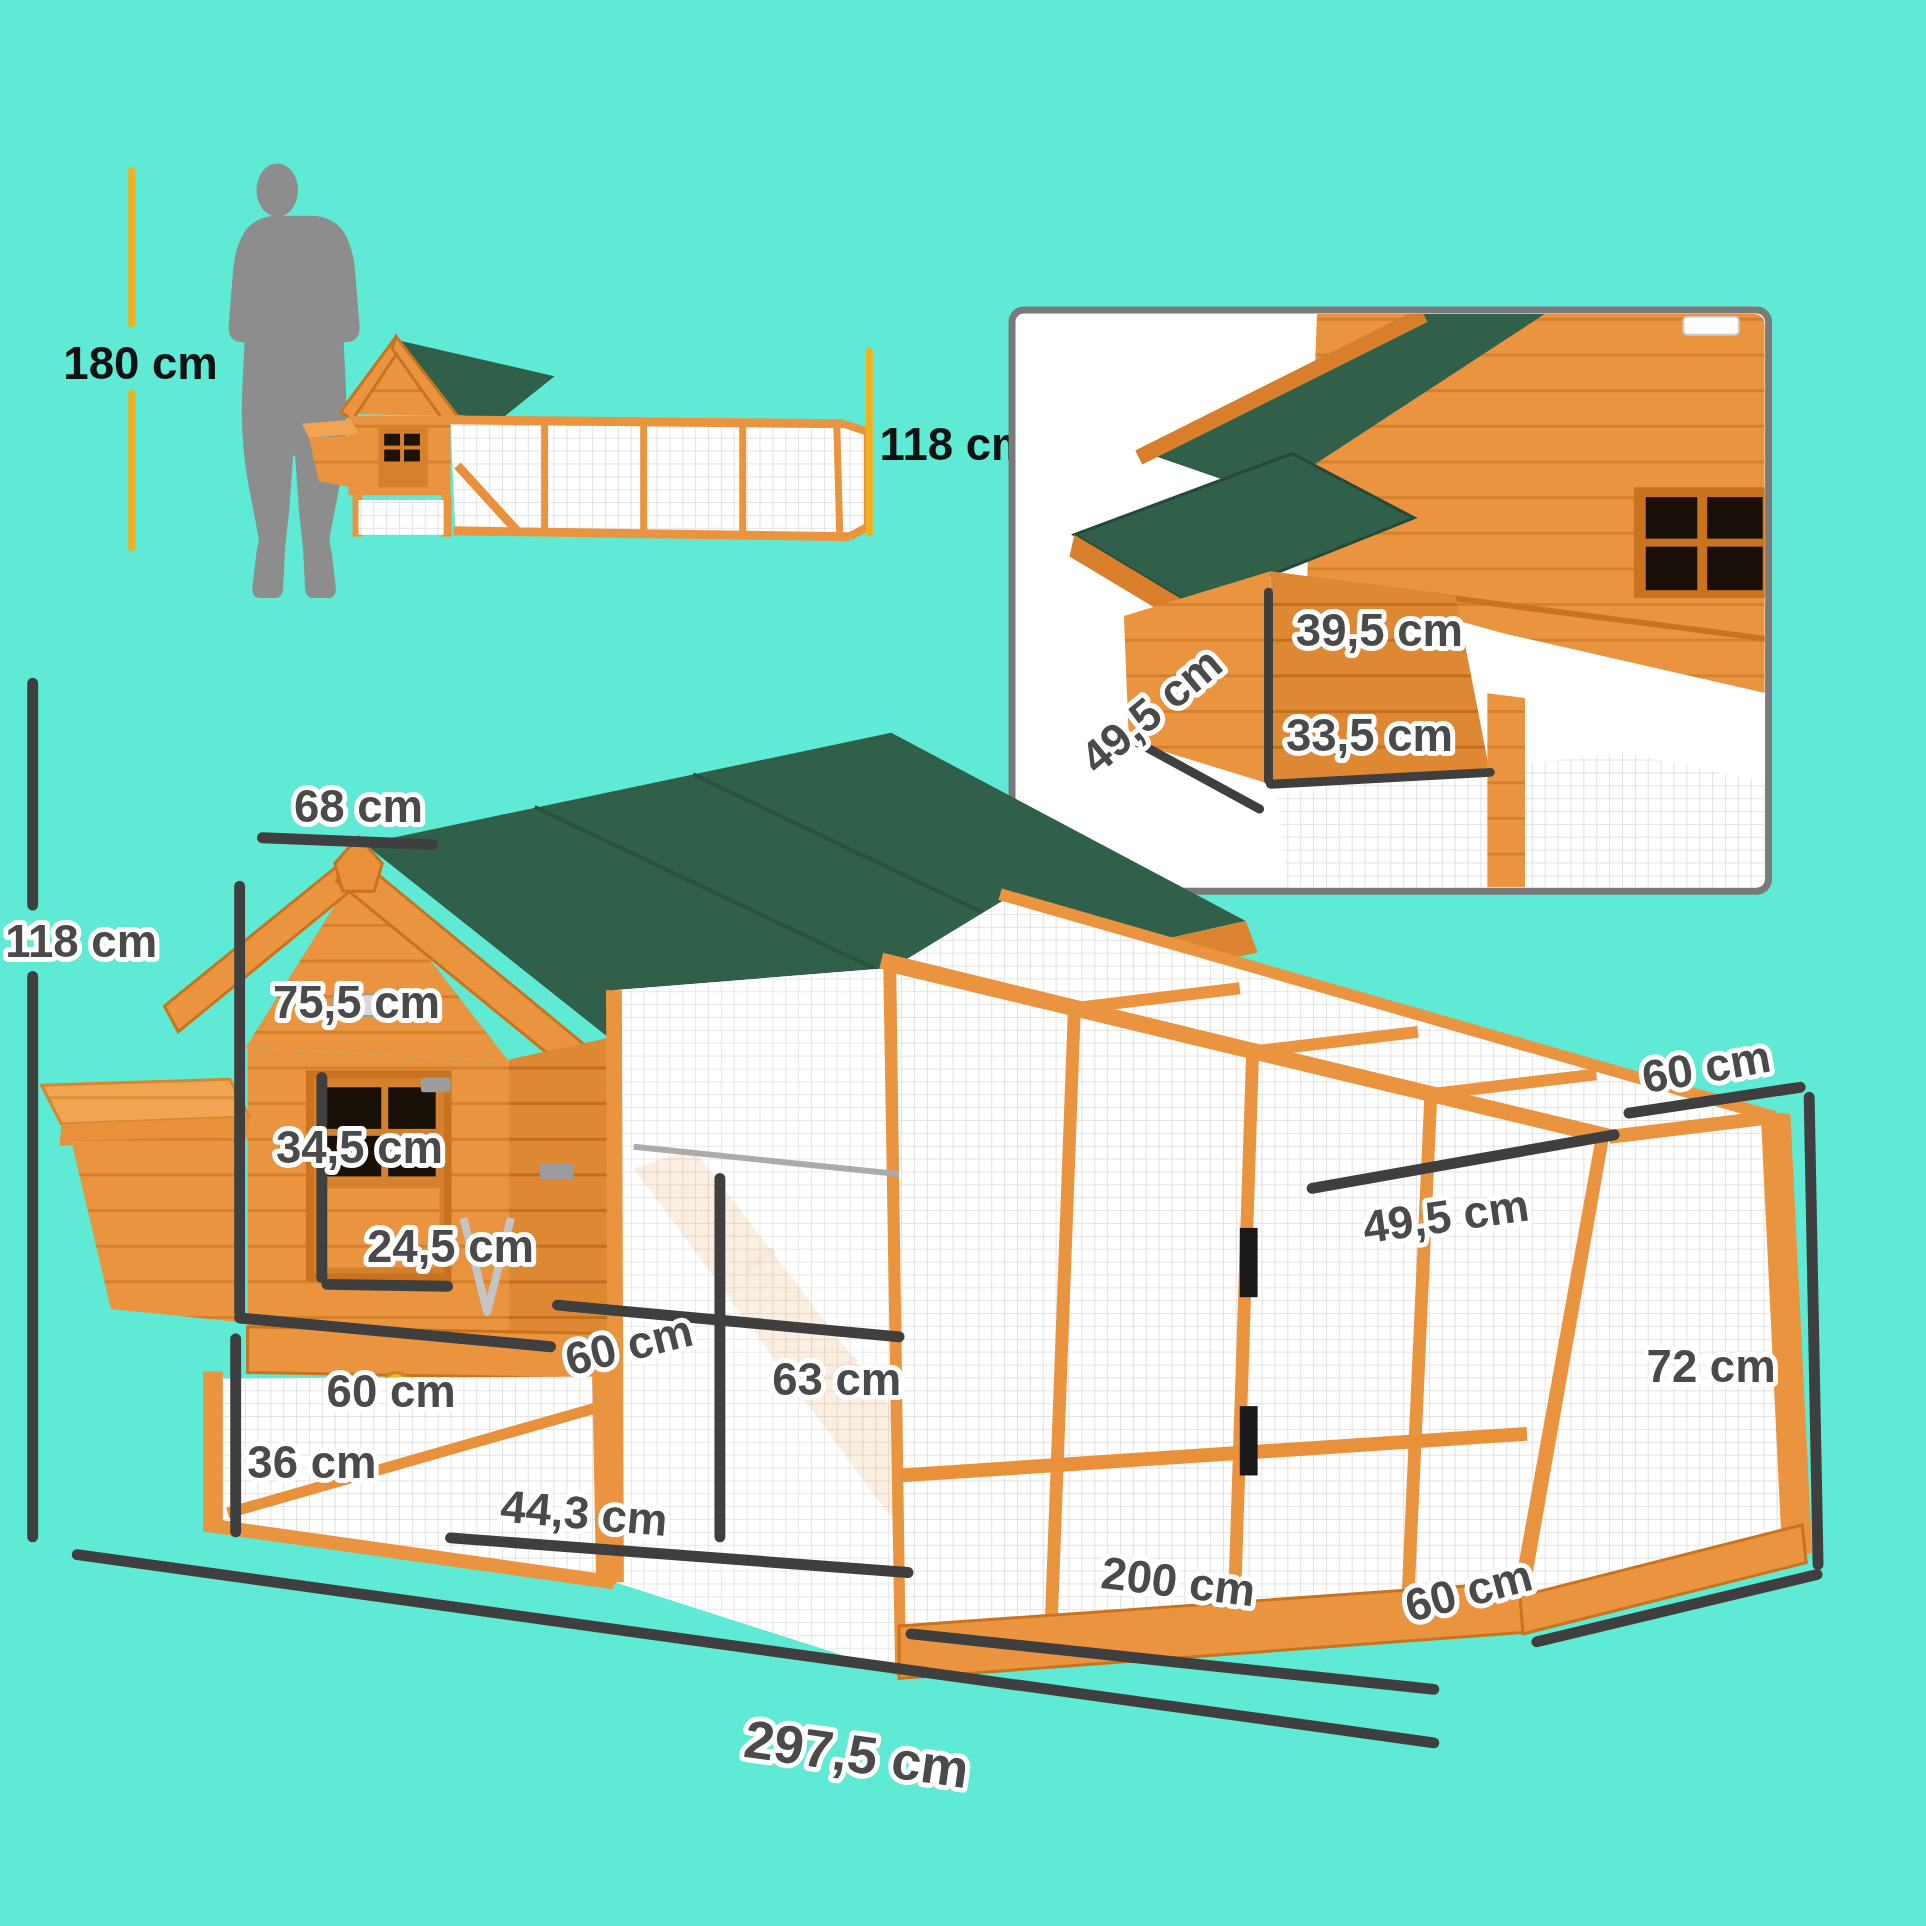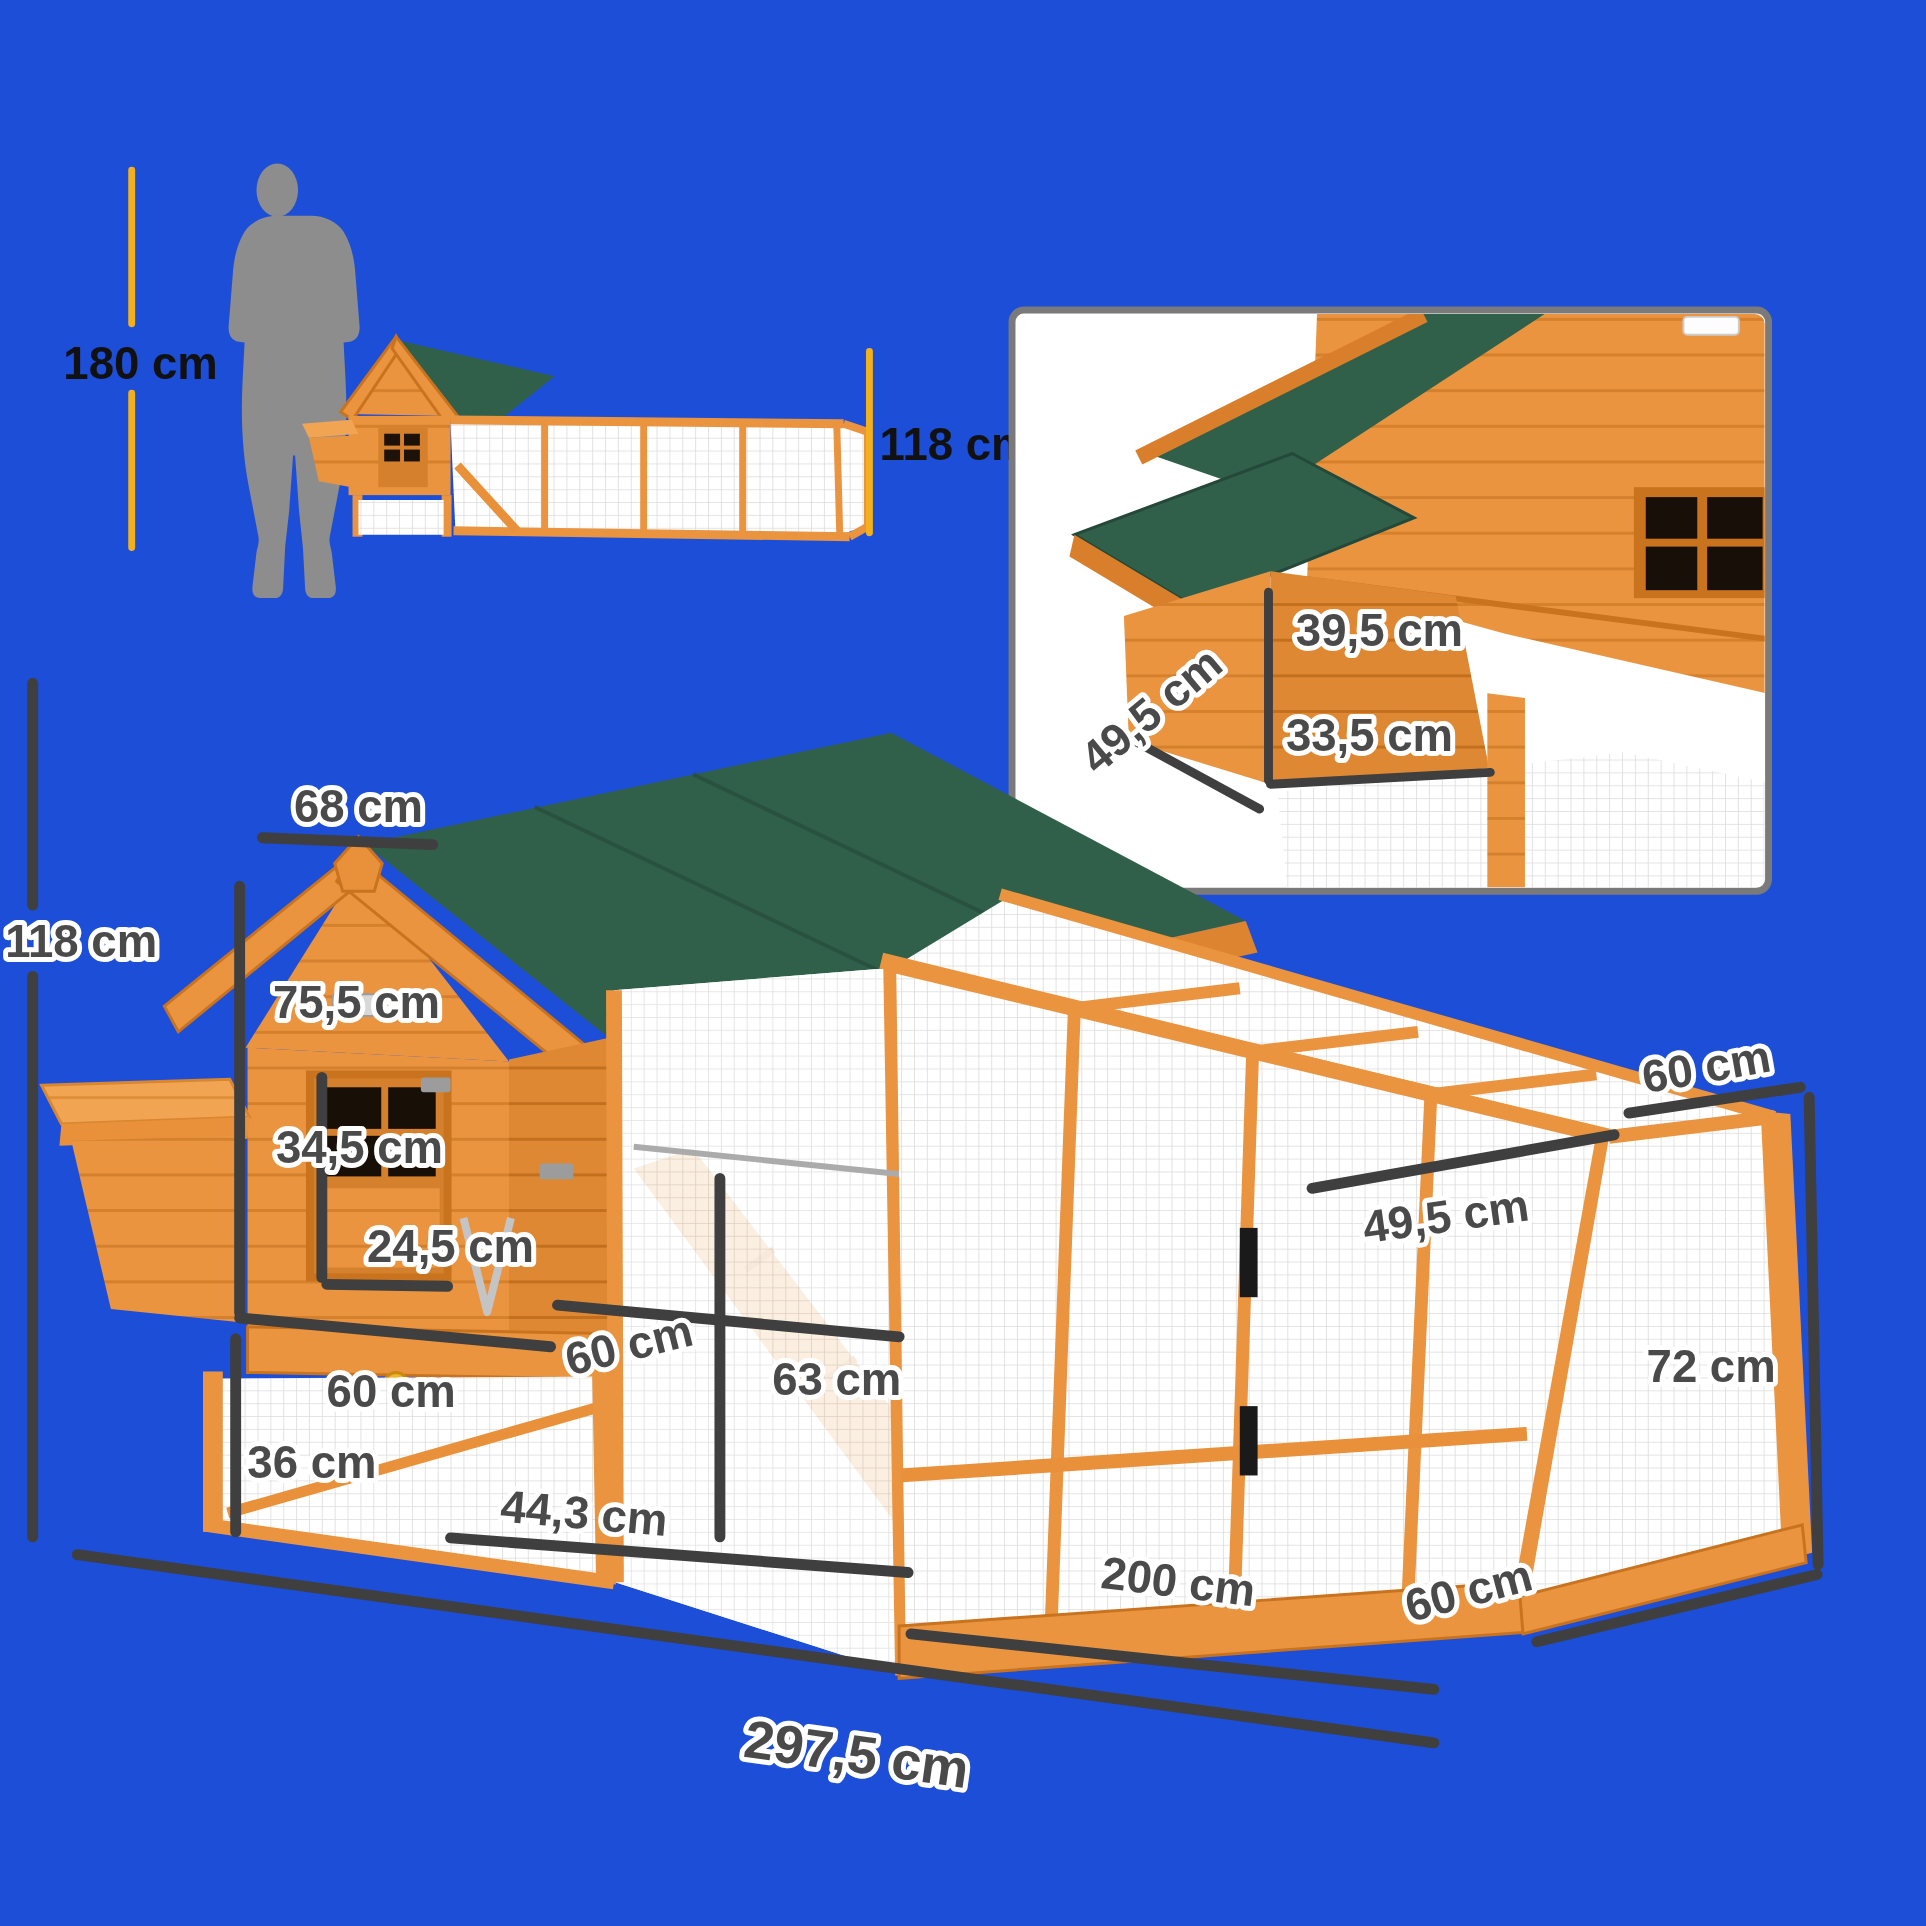--- a/index.html
+++ b/index.html
@@ -1,16 +1,16 @@
 <!DOCTYPE html>
 <html><head>
 <meta charset="utf-8">
 <style>
   html,body{margin:0;padding:0;background:#fff;}
-  .stage{width:1927px;height:1927px;position:relative;background:#1d4ed8;overflow:hidden;}
+  .stage{width:1927px;height:1927px;position:relative;background:#5eead4;overflow:hidden;}
   svg{display:block;}
   .dim{font-family:"Liberation Sans",sans-serif;font-weight:600;font-size:46px;fill:#4a4a4a;
        stroke:#ffffff;stroke-width:10;paint-order:stroke;stroke-linejoin:round;text-anchor:middle;}
   .dim-lg{font-size:54px;}
   .scalelbl{font-family:"Liberation Sans",sans-serif;font-weight:700;font-size:46px;fill:#111;
        stroke:none;text-anchor:middle;}
   .dimline{stroke:#3f3f3f;stroke-width:11;stroke-linecap:round;fill:none;}
   .dimline-thin{stroke:#3f3f3f;stroke-width:9;stroke-linecap:round;fill:none;}
   .yline{stroke:#F2B01E;stroke-width:7;stroke-linecap:round;}
   .frame{stroke:#C9731F;stroke-width:3;}

